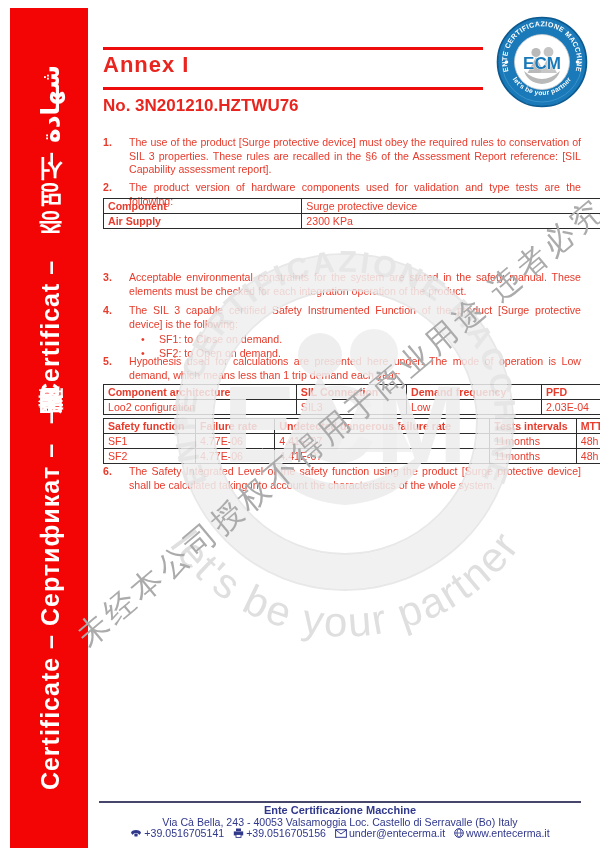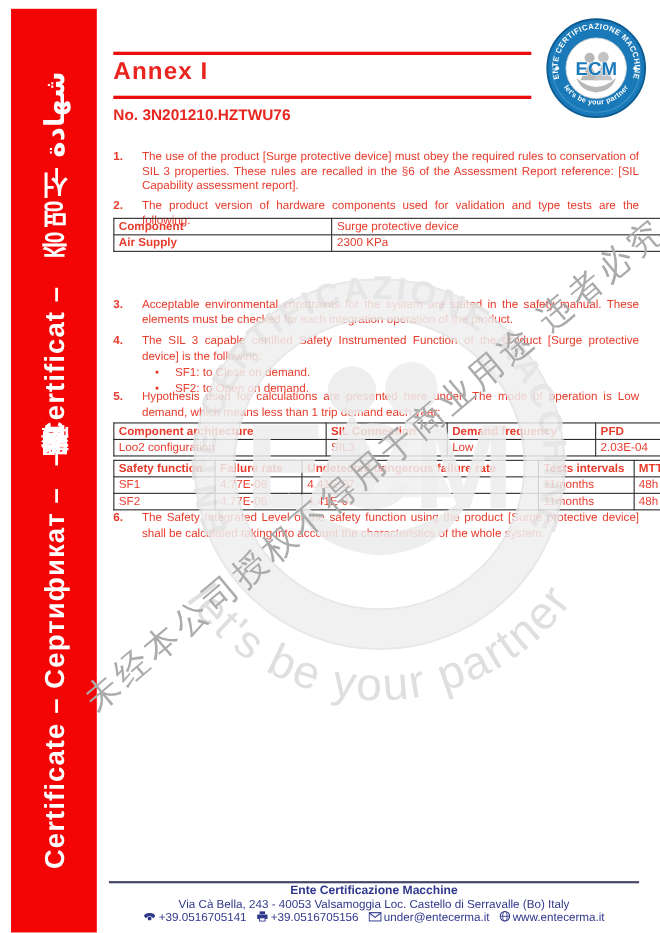--- a/index.html
+++ b/index.html
@@ -10,21 +10,21 @@
   .side-bar{position:absolute;left:10px;top:8px;bottom:0;width:78px;background:#f40505;
             display:flex;align-items:center;justify-content:center;z-index:3;}
   .side-text{writing-mode:vertical-rl;transform:rotate(180deg);color:#ffffff;font-weight:bold;
              font-size:25px;letter-spacing:1px;white-space:nowrap;}
 
   
   .rule{position:absolute;left:103px;width:380px;height:3px;background:#ee0d0d;z-index:2;}
   .rule1{top:47px;} .rule2{top:87px;}
   .annex-title{position:absolute;left:103px;top:52px;color:#e8261f;font-size:22px;font-weight:bold;
                letter-spacing:1px;z-index:2;}
-  .cert-no{position:absolute;left:103px;top:96px;color:#e8261f;font-size:14px;font-weight:bold;z-index:2;}
+  .cert-no{position:absolute;left:103px;top:96px;color:#e8261f;font-size:17px;font-weight:bold;z-index:2;}
 
   
   .blk{position:absolute;left:103px;width:478px;z-index:2;}
   .item{display:flex;color:#e73b2c;font-size:10.6px;line-height:13.6px;}
   .item .num{width:26px;flex:0 0 26px;font-weight:bold;}
   .item .txt{flex:1;text-align:justify;}
   .bullets{margin:2px 0 0 0;padding:0;list-style:none;color:#e73b2c;font-size:10.6px;line-height:13.6px;}
   .bullets li{padding-left:56px;position:relative;}
   .bullets li::before{content:"•";position:absolute;left:38px;}
 

